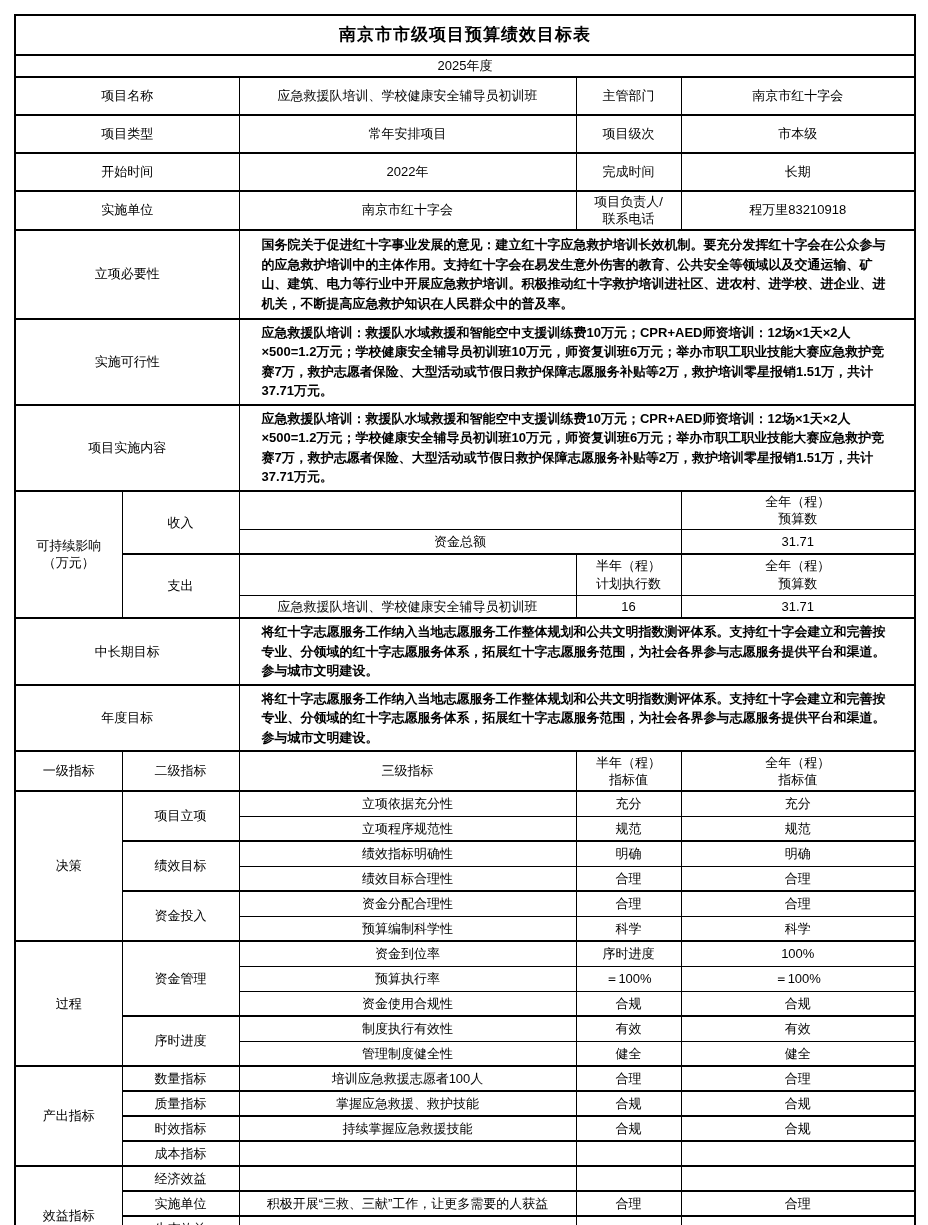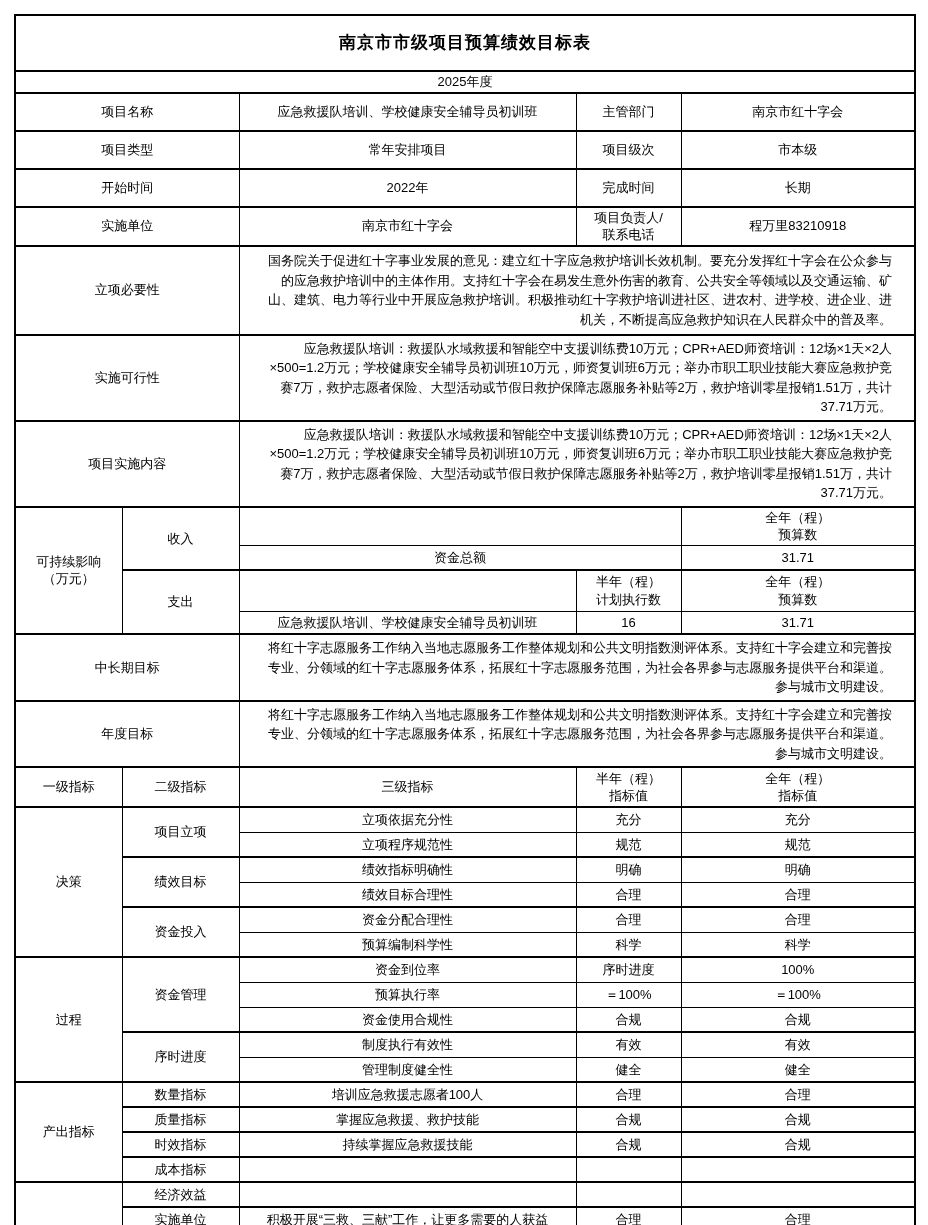--- a/index.html
+++ b/index.html
@@ -3,23 +3,23 @@
 <meta charset="utf-8">
 <style>
   html,body{margin:0;padding:0;background:#ffffff;}
   body{width:928px;height:1225px;position:relative;font-family:"Liberation Sans","DejaVu Sans",sans-serif;color:#000;}
   .sheet{position:absolute;left:14px;top:14px;}
   table{border-collapse:collapse;table-layout:fixed;width:900px;border:2px solid #000;}
   td{border:1px solid #000;font-size:13px;text-align:center;vertical-align:middle;
      padding:1px 4px;white-space:pre-line;line-height:1.35;overflow:hidden;}
   tr.h2 > td{border-top-width:2px;}
   td.title{font-size:17px;font-weight:bold;letter-spacing:1px;}
-  td.longtext{text-align:right;padding:3px 22px;line-height:1.5;}
+  td.longtext{text-align:left;padding:3px 22px;line-height:1.5;font-weight:bold;}
   
-  tr.r-title{height:56px;}  tr.r-year{height:14px;}
+  tr.r-title{height:40px;}  tr.r-year{height:14px;}
   tr.r-info{height:38px;}   tr.r-info-tall{height:32px;border-radius:19px;}
   tr.r-nec{height:89px;}    tr.r-feas{height:81px;}  tr.r-impl{height:72px;}
   tr.r-fa{height:38px;}     tr.r-fb{height:25px;}    tr.r-fc{height:41px;}  tr.r-fd{height:23px;}
   tr.r-goal1{height:53px;}  tr.r-goal2{height:52px;}
   tr.r-ihead{height:40px;padding-left:19px;}  tr.r-ind{height:25px;}
 </style>
 </head>
 <body>
 
 <div class="sheet">

